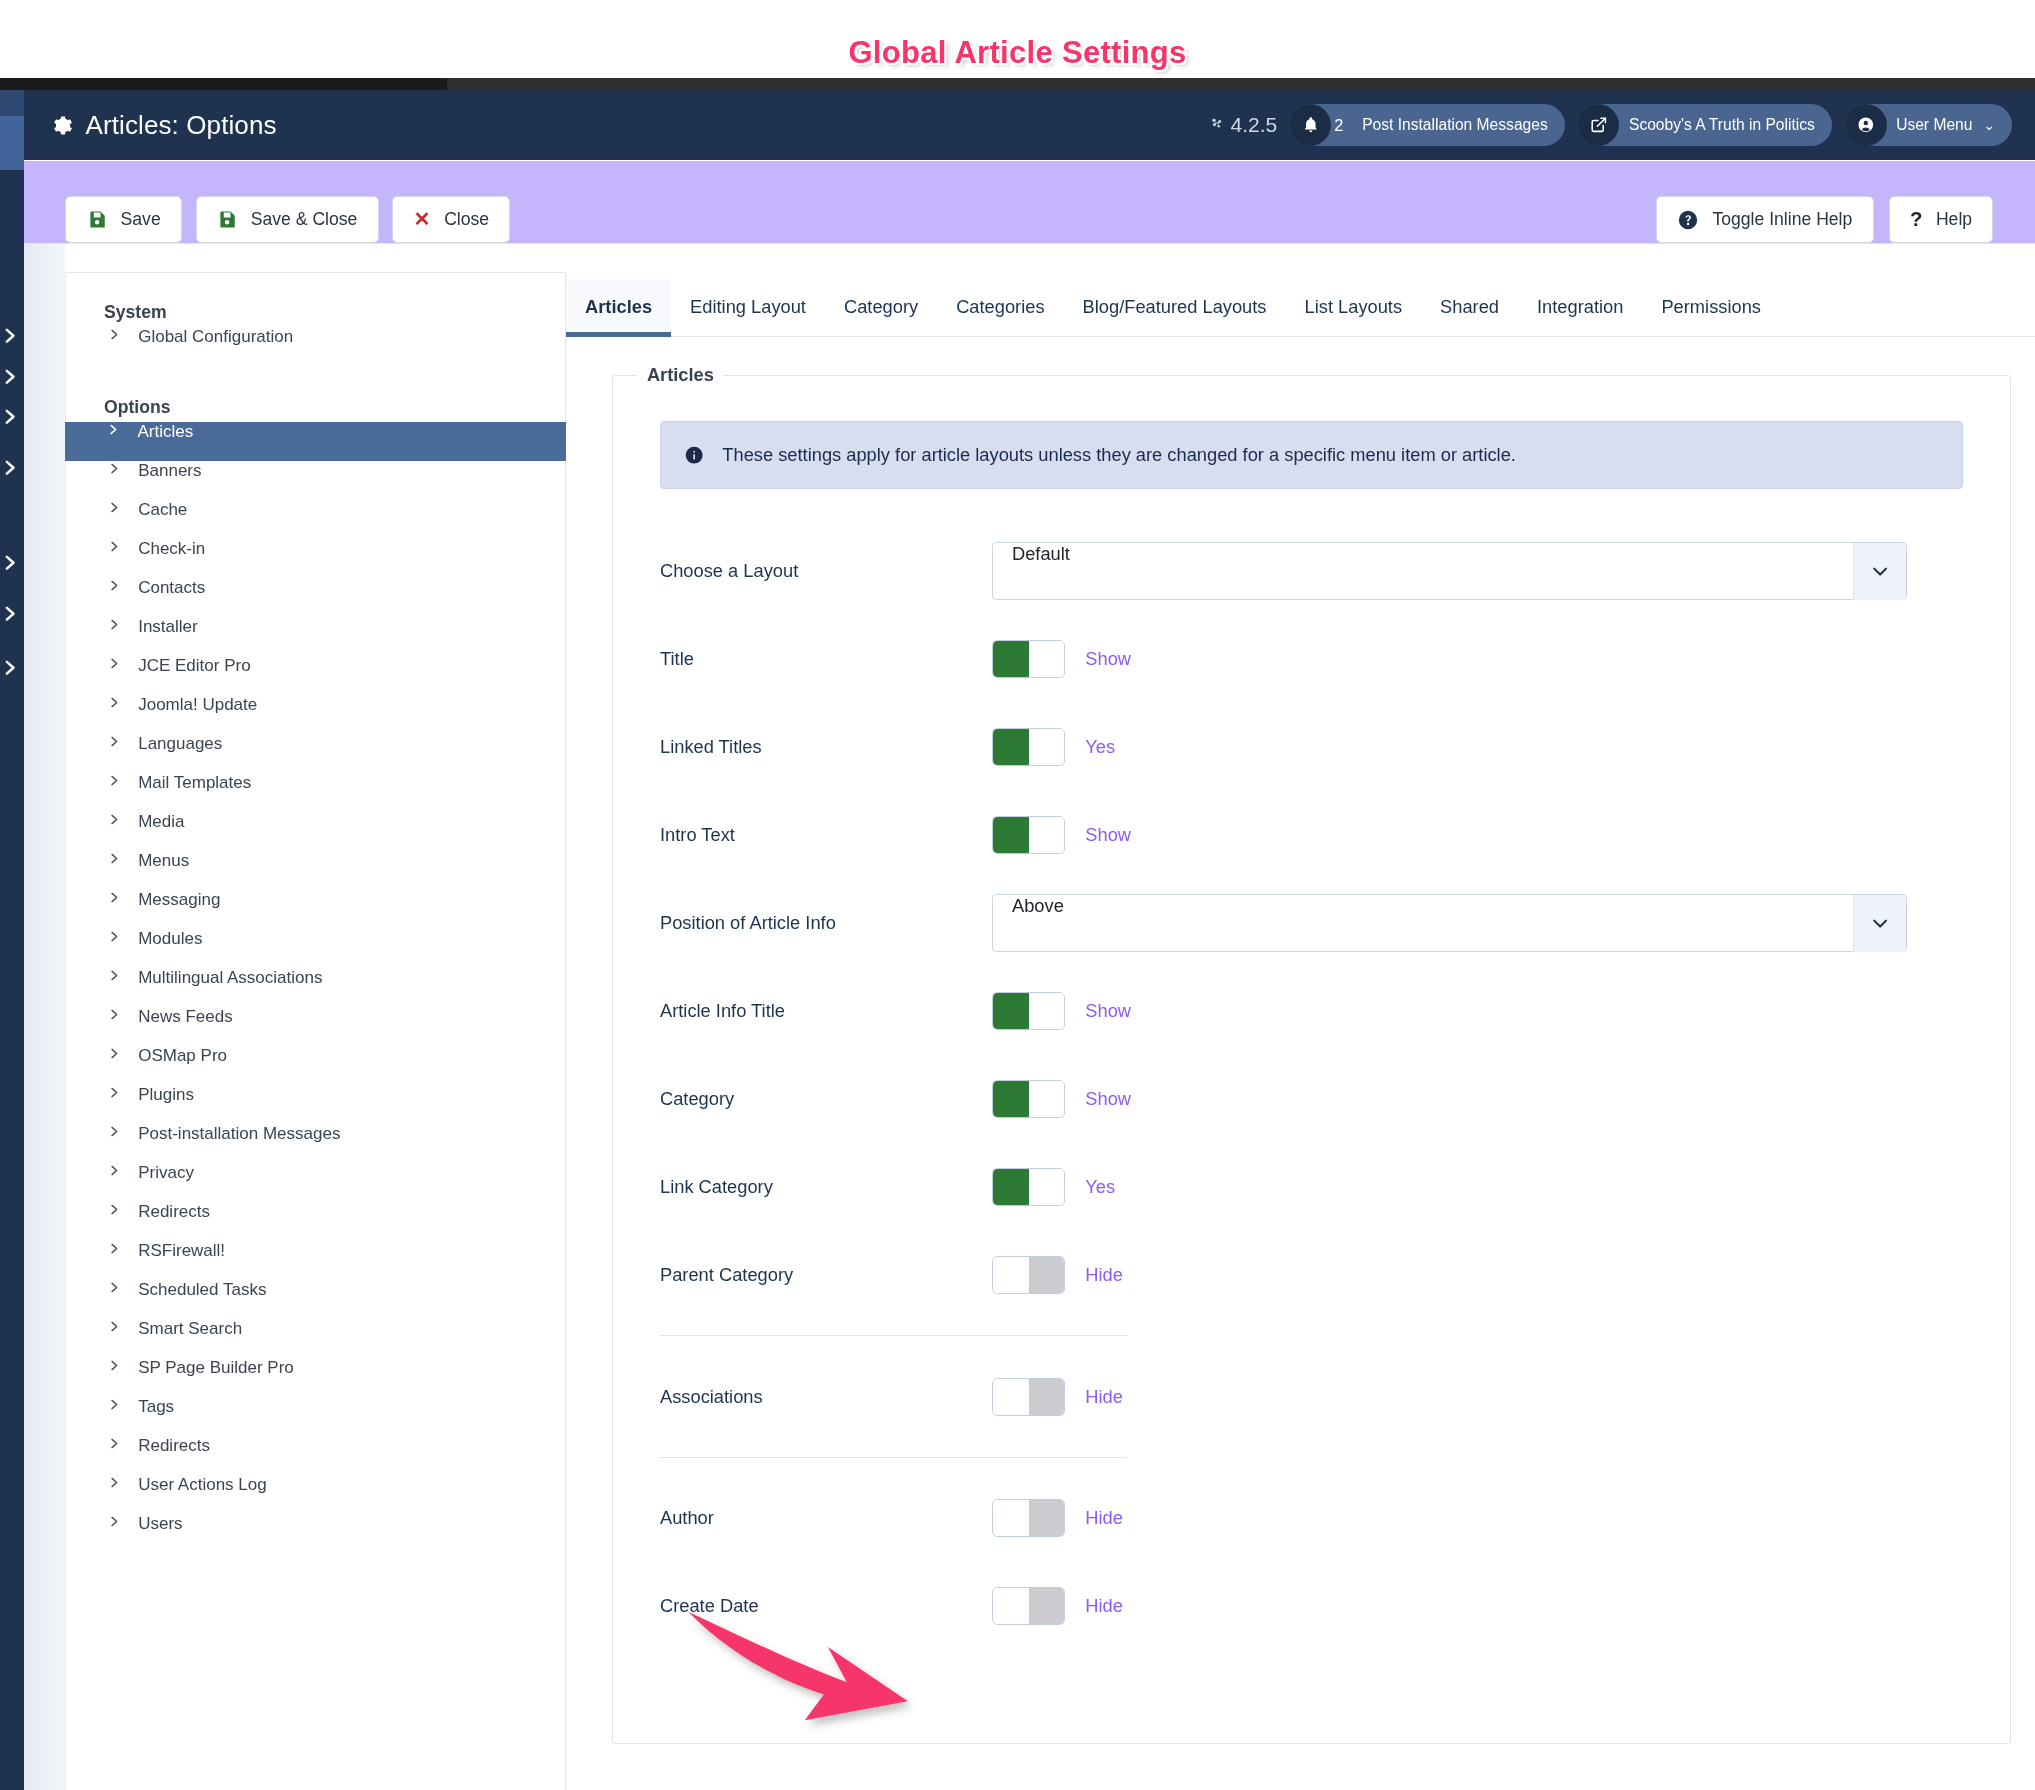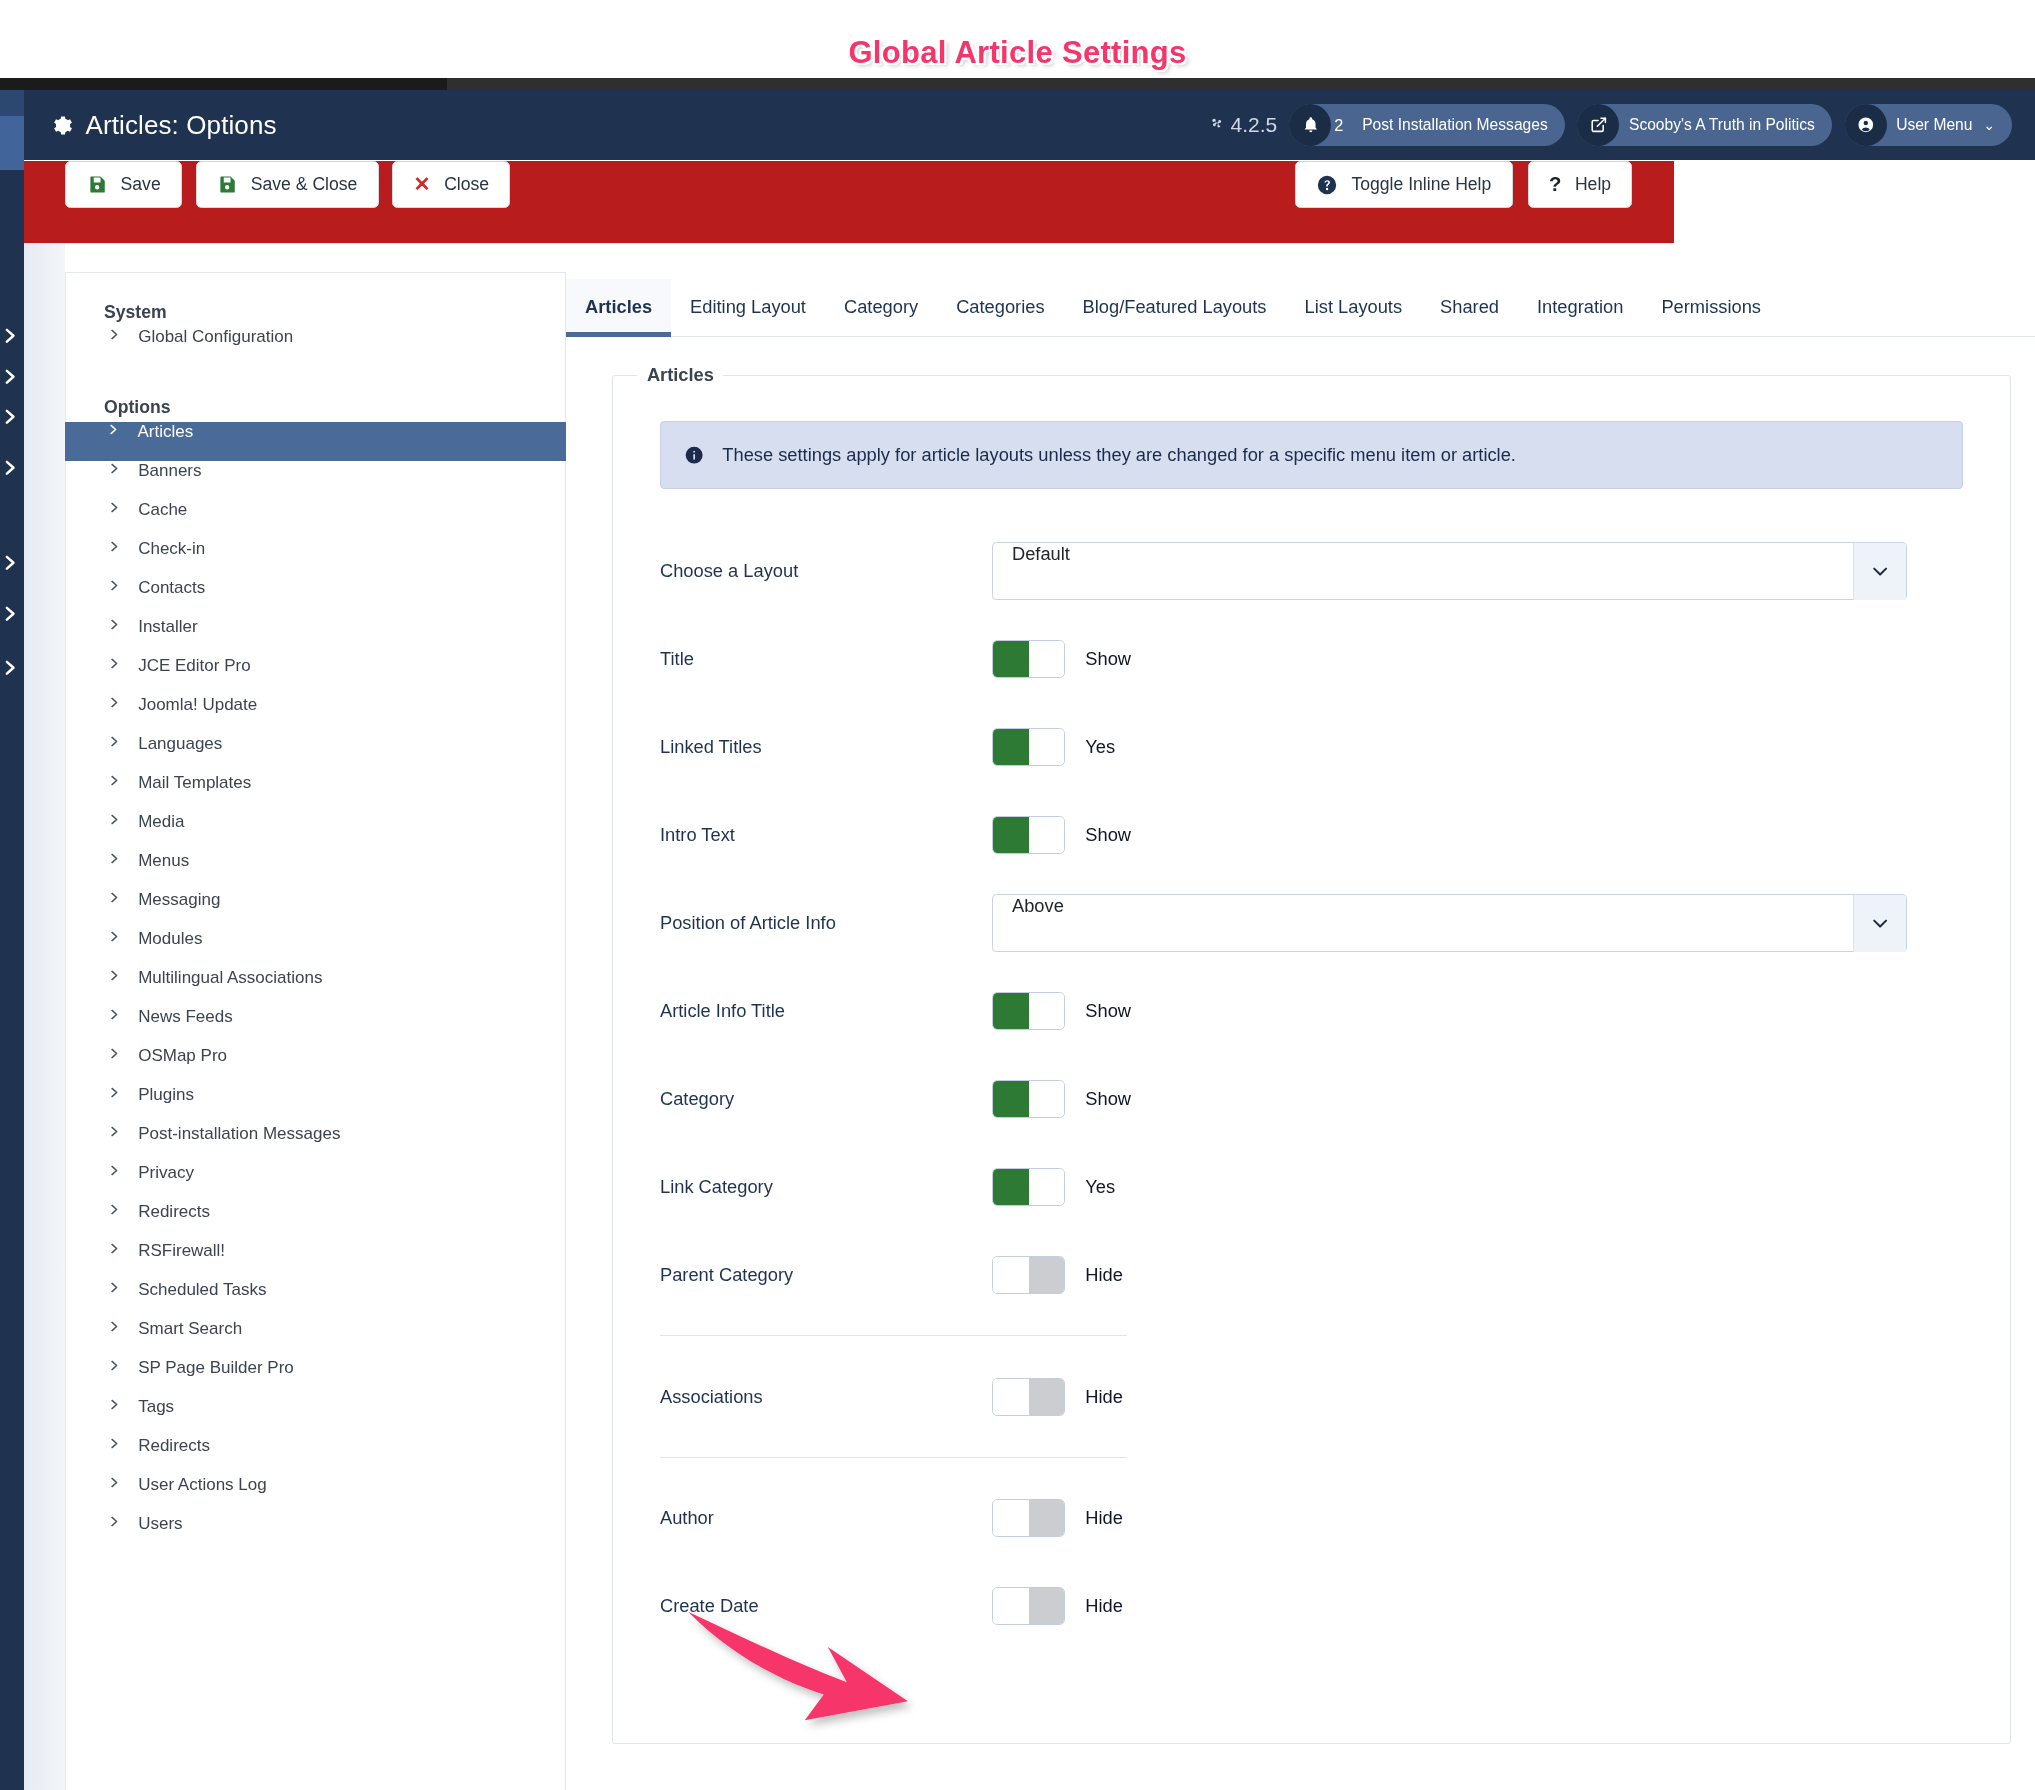--- a/index.html
+++ b/index.html
@@ -118,24 +118,24 @@
   .pill .badge-count {
     color: #fff; font-size: 16.3px; margin-left: 2.7px; margin-right: 9.5px;
   }
   .pill .pill-label { margin-left: 9.5px; white-space: nowrap; }
   .pill .caret { margin-left: 11px; font-size: 13.6px; }
 
   
   #toolbar {
     position: absolute;
     left: 24.4px; top: 161px;
-    width: 1650px; height: 83px;
-    background: #b91c1c;
+    width: 2011px; height: 83px;
+    background: #c4b5fd;
     border-bottom: 0.7px solid #e3e6ed;
-    display: flex; align-items: flex-start;
+    display: flex; align-items: flex-end;
     z-index: 18;
   }
   .tb-group-left { display:flex; gap: 13.6px; margin-left: 41px; }
   .tb-group-right { display:flex; gap: 15px; margin-right: 42px; }
   #toolbar .spacer { flex: 1; }
   .tb-btn {
     background: #ffffff;
     border: 0.7px solid #d3d8e0;
     border-radius: 5.4px;
     height: 47px;
@@ -308,21 +308,21 @@
     flex-shrink: 0;
   }
   .toggle .half { width: 50%; height: 100%; }
   .toggle.on  .half.a { background: #2d7a35; }
   .toggle.on  .half.b { background: #ffffff; }
   .toggle.off .half.a { background: #ffffff; }
   .toggle.off .half.b { background: #cbcdd0; }
   .toggle-text {
     margin-left: 20.3px;
     font-size: 18.3px;
-    color: #0f172a;
+    color: #8b5cf6;
   }
 
   .hr-sep {
     border: none;
     border-top: 0.7px solid #dfe3ea;
     margin: 16.3px 0 16.3px 0;
     width: 467px;
   }
 </style>
 </head>

